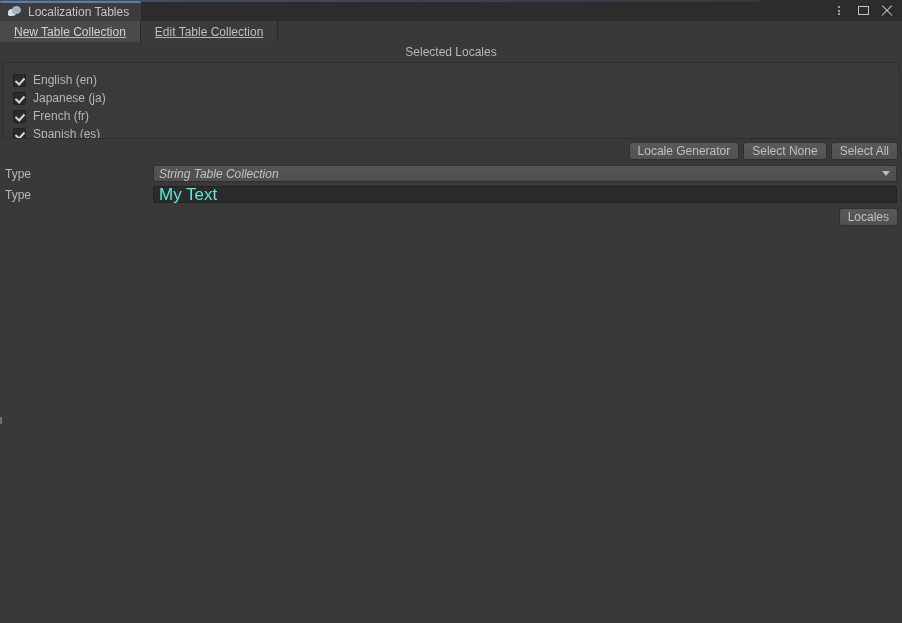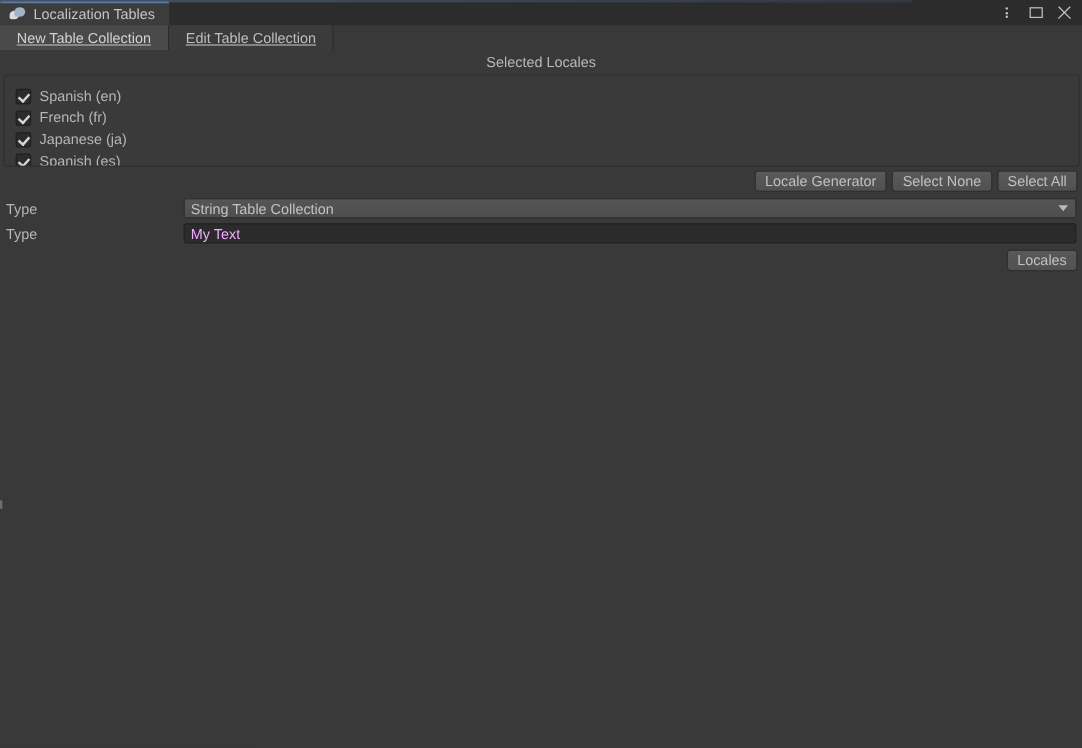--- a/index.html
+++ b/index.html
@@ -260,20 +260,21 @@
     margin-right: 5px;
     height: 17px;
     background: linear-gradient(to bottom, #555555 0%, #4e4e4e 100%);
     border: 1px solid #303030;
     border-radius: 2px;
     box-sizing: border-box;
     display: flex;
     align-items: center;
     padding: 0 4px 0 5px;
     position: relative;
+    font-style: italic;
   }
   .dropdown .dd-value {
     font-size: 12px;
     color: #c2c2c2;
     flex: 1 1 auto;
     white-space: nowrap;
     overflow: hidden;
   }
   .caret {
     width: 0; height: 0;
@@ -289,22 +290,22 @@
     height: 17px;
     background: #2b2b2b;
     border: 1px solid #212121;
     border-radius: 2px;
     box-sizing: border-box;
     display: flex;
     align-items: center;
     padding: 0 5px;
   }
   .textfield .tf-value {
-    font-size: 12px;
-    color: #f0abfc;
+    font-size: 17px;
+    color: #5eead4;
     white-space: nowrap;
     overflow: hidden;
   }
 
   
   .edge-nub {
     position: absolute;
     left: 0; top: 375px;
     width: 2px; height: 7px;
     background: #8a8a8a;
@@ -354,29 +355,29 @@
     <div class="tbtab tbtab-filler"></div>
   </div>
 
   <div class="content">
 
     <div class="section-header">Selected Locales</div>
 
     <div class="locale-box">
       <div class="locale-row">
         <span class="cb checked"></span>
-        <span class="locale-label">Spanish (en)</span>
+        <span class="locale-label">English (en)</span>
+      </div>
+      <div class="locale-row">
+        <span class="cb checked"></span>
+        <span class="locale-label">Japanese (ja)</span>
       </div>
       <div class="locale-row">
         <span class="cb checked"></span>
         <span class="locale-label">French (fr)</span>
-      </div>
-      <div class="locale-row">
-        <span class="cb checked"></span>
-        <span class="locale-label">Japanese (ja)</span>
       </div>
       <div class="locale-row">
         <span class="cb checked"></span>
         <span class="locale-label">Spanish (es)</span>
       </div>
     </div>
 
     <div class="button-row">
       <div class="ubtn">Locale Generator</div>
       <div class="ubtn">Select None</div>

